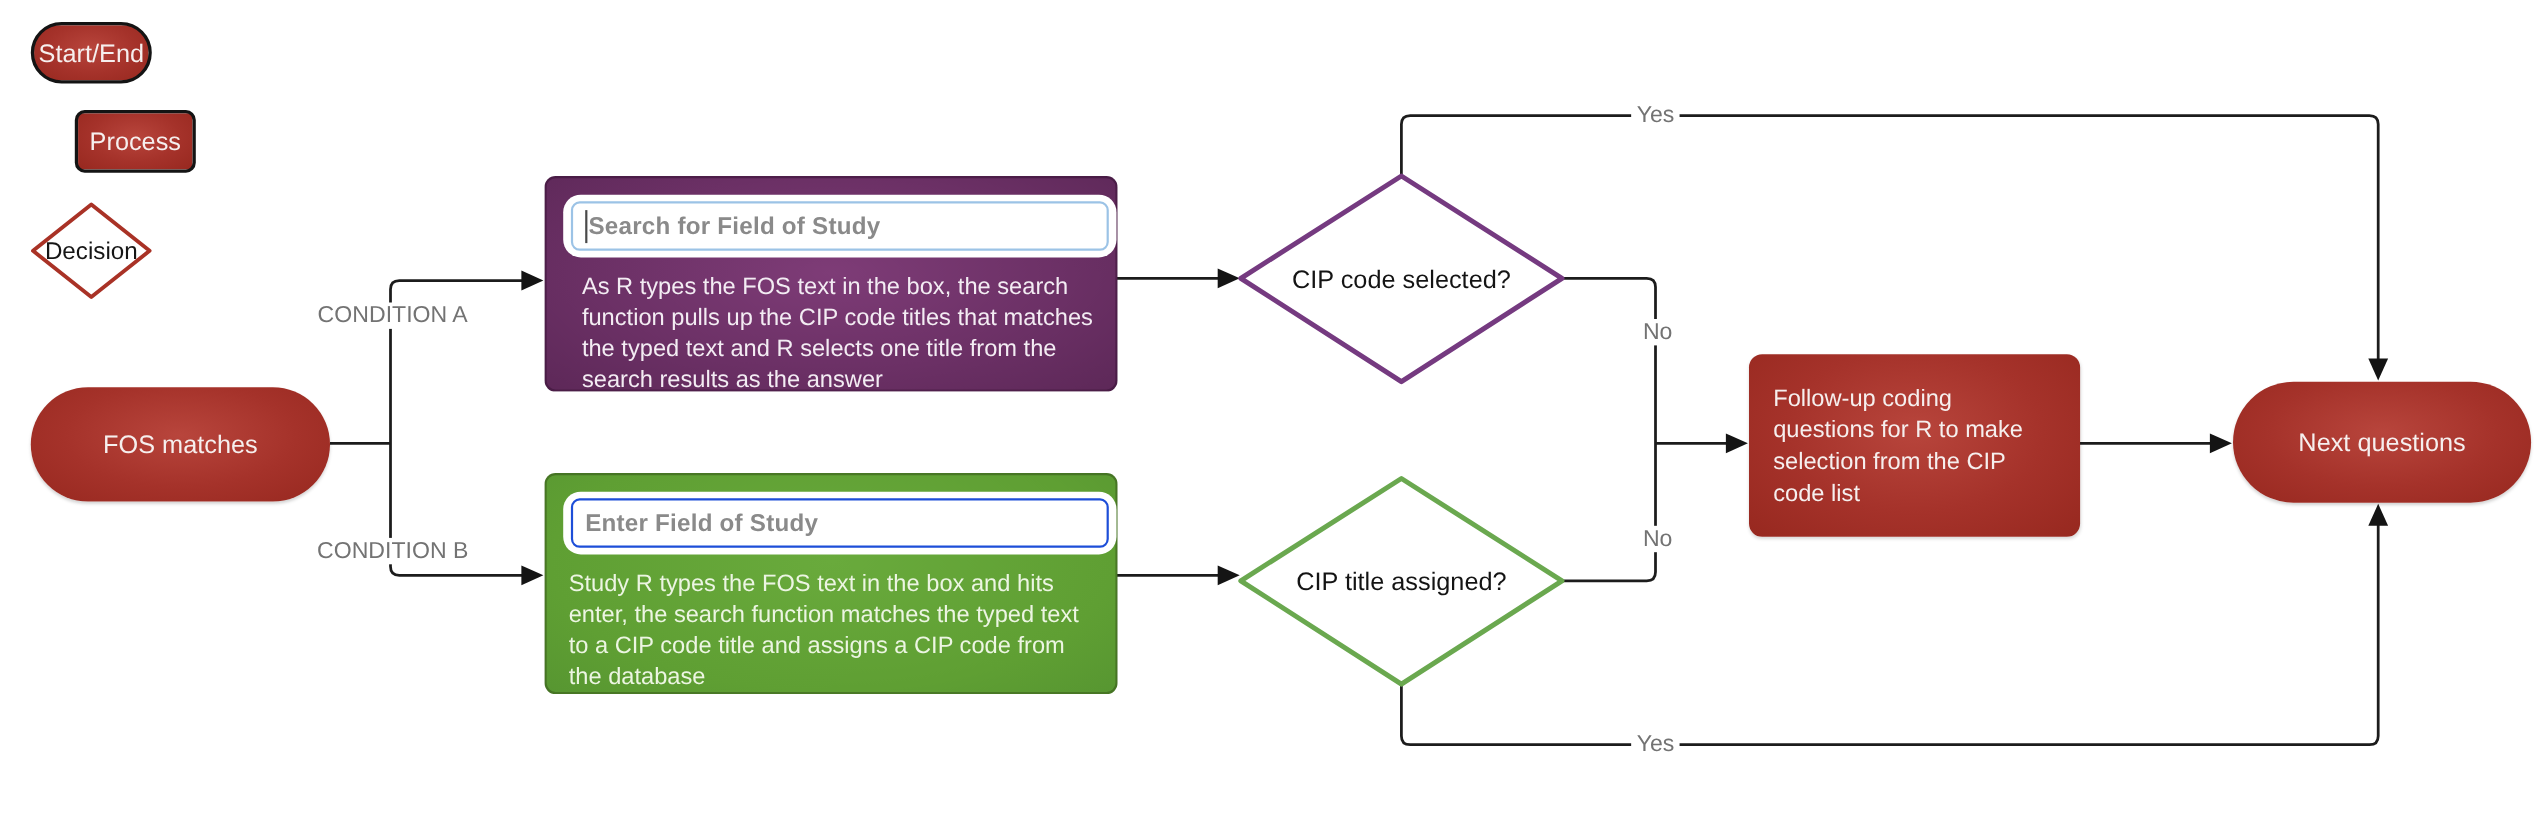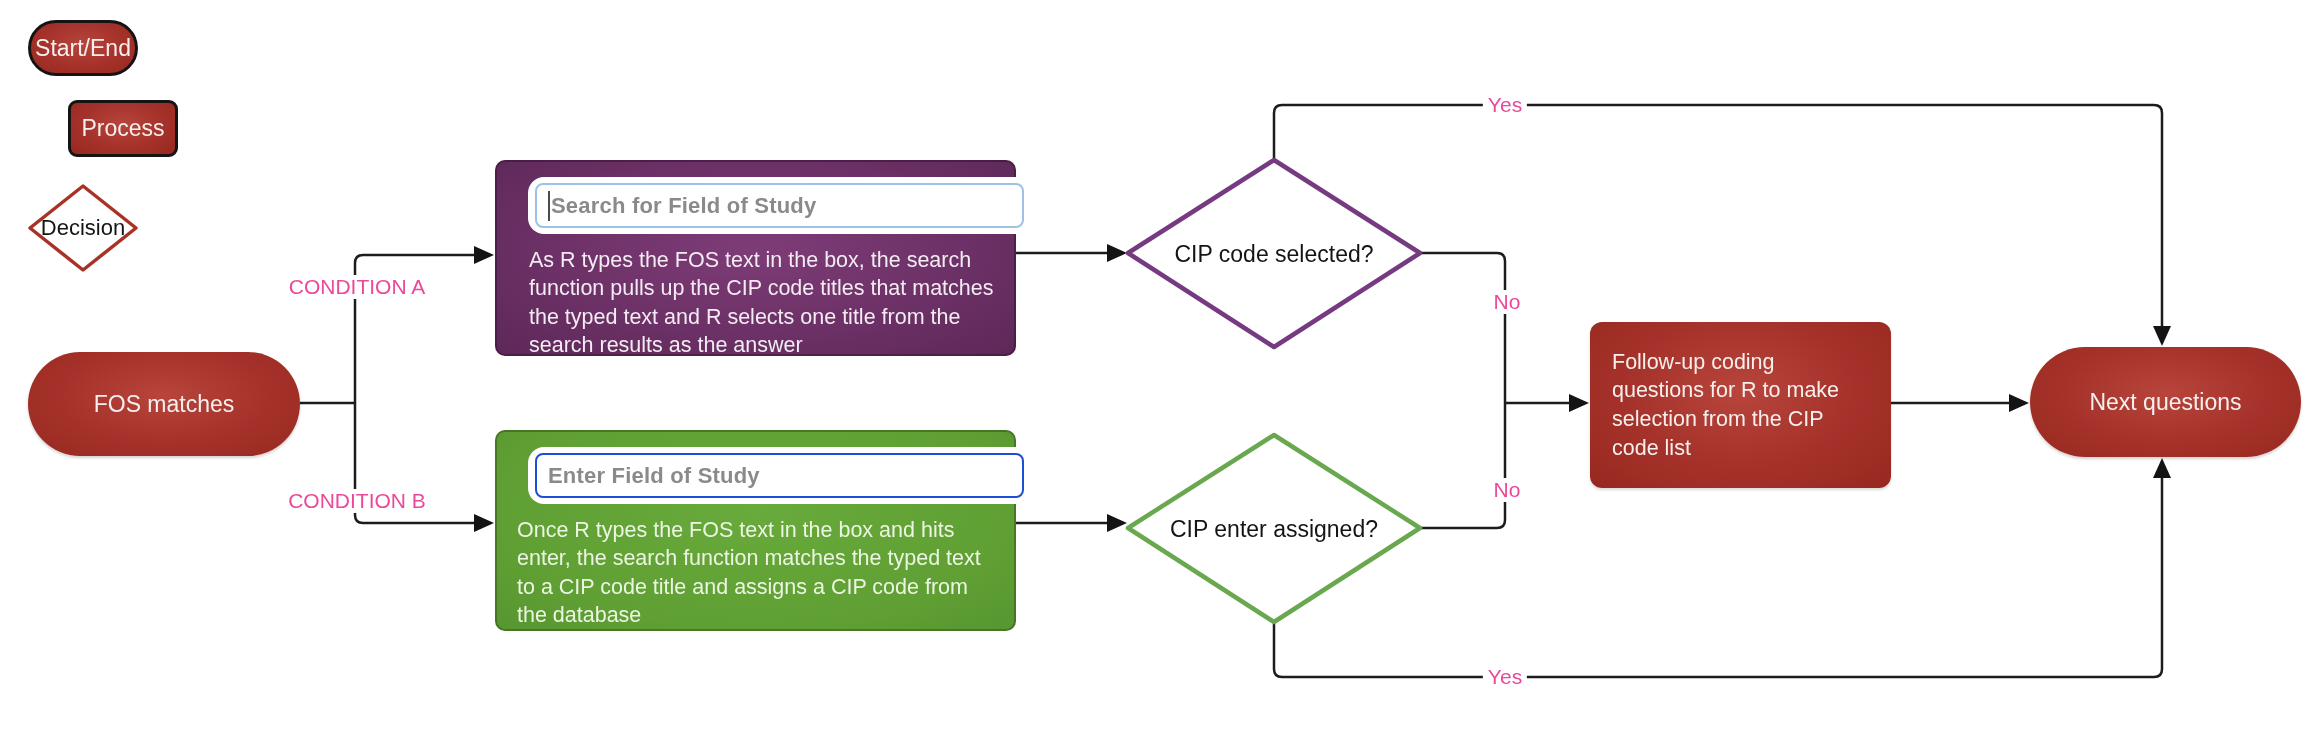--- a/index.html
+++ b/index.html
@@ -39,21 +39,21 @@
     background: radial-gradient(ellipse at 50% 45%, #7e3c77 0%, #6b3065 60%, #5d2858 100%);
     border:2px solid rgba(48,14,46,0.45);
   }
   .panel-green {
     left:495px; top:430px; width:521px; height:201px;
     background: radial-gradient(ellipse at 50% 40%, #69aa3c 0%, #5f9f33 70%, #579631 100%);
     border:2px solid rgba(54,88,25,0.55);
   }
   .mock-input {
     position:absolute; left:15px; top:15px; width:503px; height:57px;
-    background:#ffffff; border-radius:16px; padding:6px 7px; box-sizing:border-box;margin-left:16px;
+    background:#ffffff; border-radius:16px; padding:6px 7px; box-sizing:border-box;
   }
   .mock-input-inner {
     width:100%; height:100%; box-sizing:border-box; border-radius:8px;
     display:flex; align-items:center; padding-left:11px;
     font-size:22px; font-weight:bold; color:#8a8a8a; letter-spacing:0.2px;
   }
   .inner-blue  { border:2px solid #9cc3e6; }
   .inner-gray  { border:2px solid #1d4ed8; }
   .caret { display:inline-block; width:2px; height:30px; background:#4a4a4a; margin-right:1px; }
 
@@ -70,21 +70,21 @@
 
   .followup {
     left:1590px; top:322px; width:301px; height:166px; border-radius:12px;
     font-size:21.5px; line-height:1.33; justify-content:flex-end;
     padding-left:22px; padding-right:20px; text-align:left;
     box-shadow:0 2px 3px rgba(0,0,0,0.15);
   }
 
   .edge-label {
     position:absolute; transform:translate(-50%,-50%); background:#ffffff;
-    padding:0 5px; font-size:21px; color:#ec4899; white-space:nowrap;
+    padding:0 5px; font-size:21px; color:#737373; white-space:nowrap;
   }
 </style>
 </head>
 <body>
 
 <div class="canvas">
 
   <svg class="wires" viewBox="0 0 2310 742">
     <g fill="none" stroke="#1c1c1c" stroke-width="2.5">
       <path d="M300,403 H355"></path>
@@ -136,25 +136,25 @@
     </div>
     <div class="desc desc-purple">As R types the FOS text in the box, the search function pulls up the CIP code titles that matches the typed text and R selects one title from the search results as the answer</div>
   </div>
 
   <div class="panel panel-green">
     <div class="mock-input">
       <div class="mock-input-inner inner-gray">
         <span>Enter Field of Study</span>
       </div>
     </div>
-    <div class="desc desc-green">Once R types the FOS text in the box and hits enter, the search function matches the typed text to a CIP code title and assigns a CIP code from the database</div>
+    <div class="desc desc-green">Study R types the FOS text in the box and hits enter, the search function matches the typed text to a CIP code title and assigns a CIP code from the database</div>
   </div>
 
   <div class="diamond-label" style="left:1274px; top:254px;">CIP code selected?</div>
-  <div class="diamond-label" style="left:1274px; top:529px;">CIP enter assigned?</div>
+  <div class="diamond-label" style="left:1274px; top:529px;">CIP title assigned?</div>
 
   <div class="edge-label" style="left:1505px; top:105px;">Yes</div>
   <div class="edge-label" style="left:1507px; top:302px;">No</div>
   <div class="edge-label" style="left:1507px; top:490px;">No</div>
   <div class="edge-label" style="left:1505px; top:677px;">Yes</div>
 
   <div class="node red-grad followup">
     <span>Follow-up coding questions for R to make selection from the CIP code list</span>
   </div>
 

